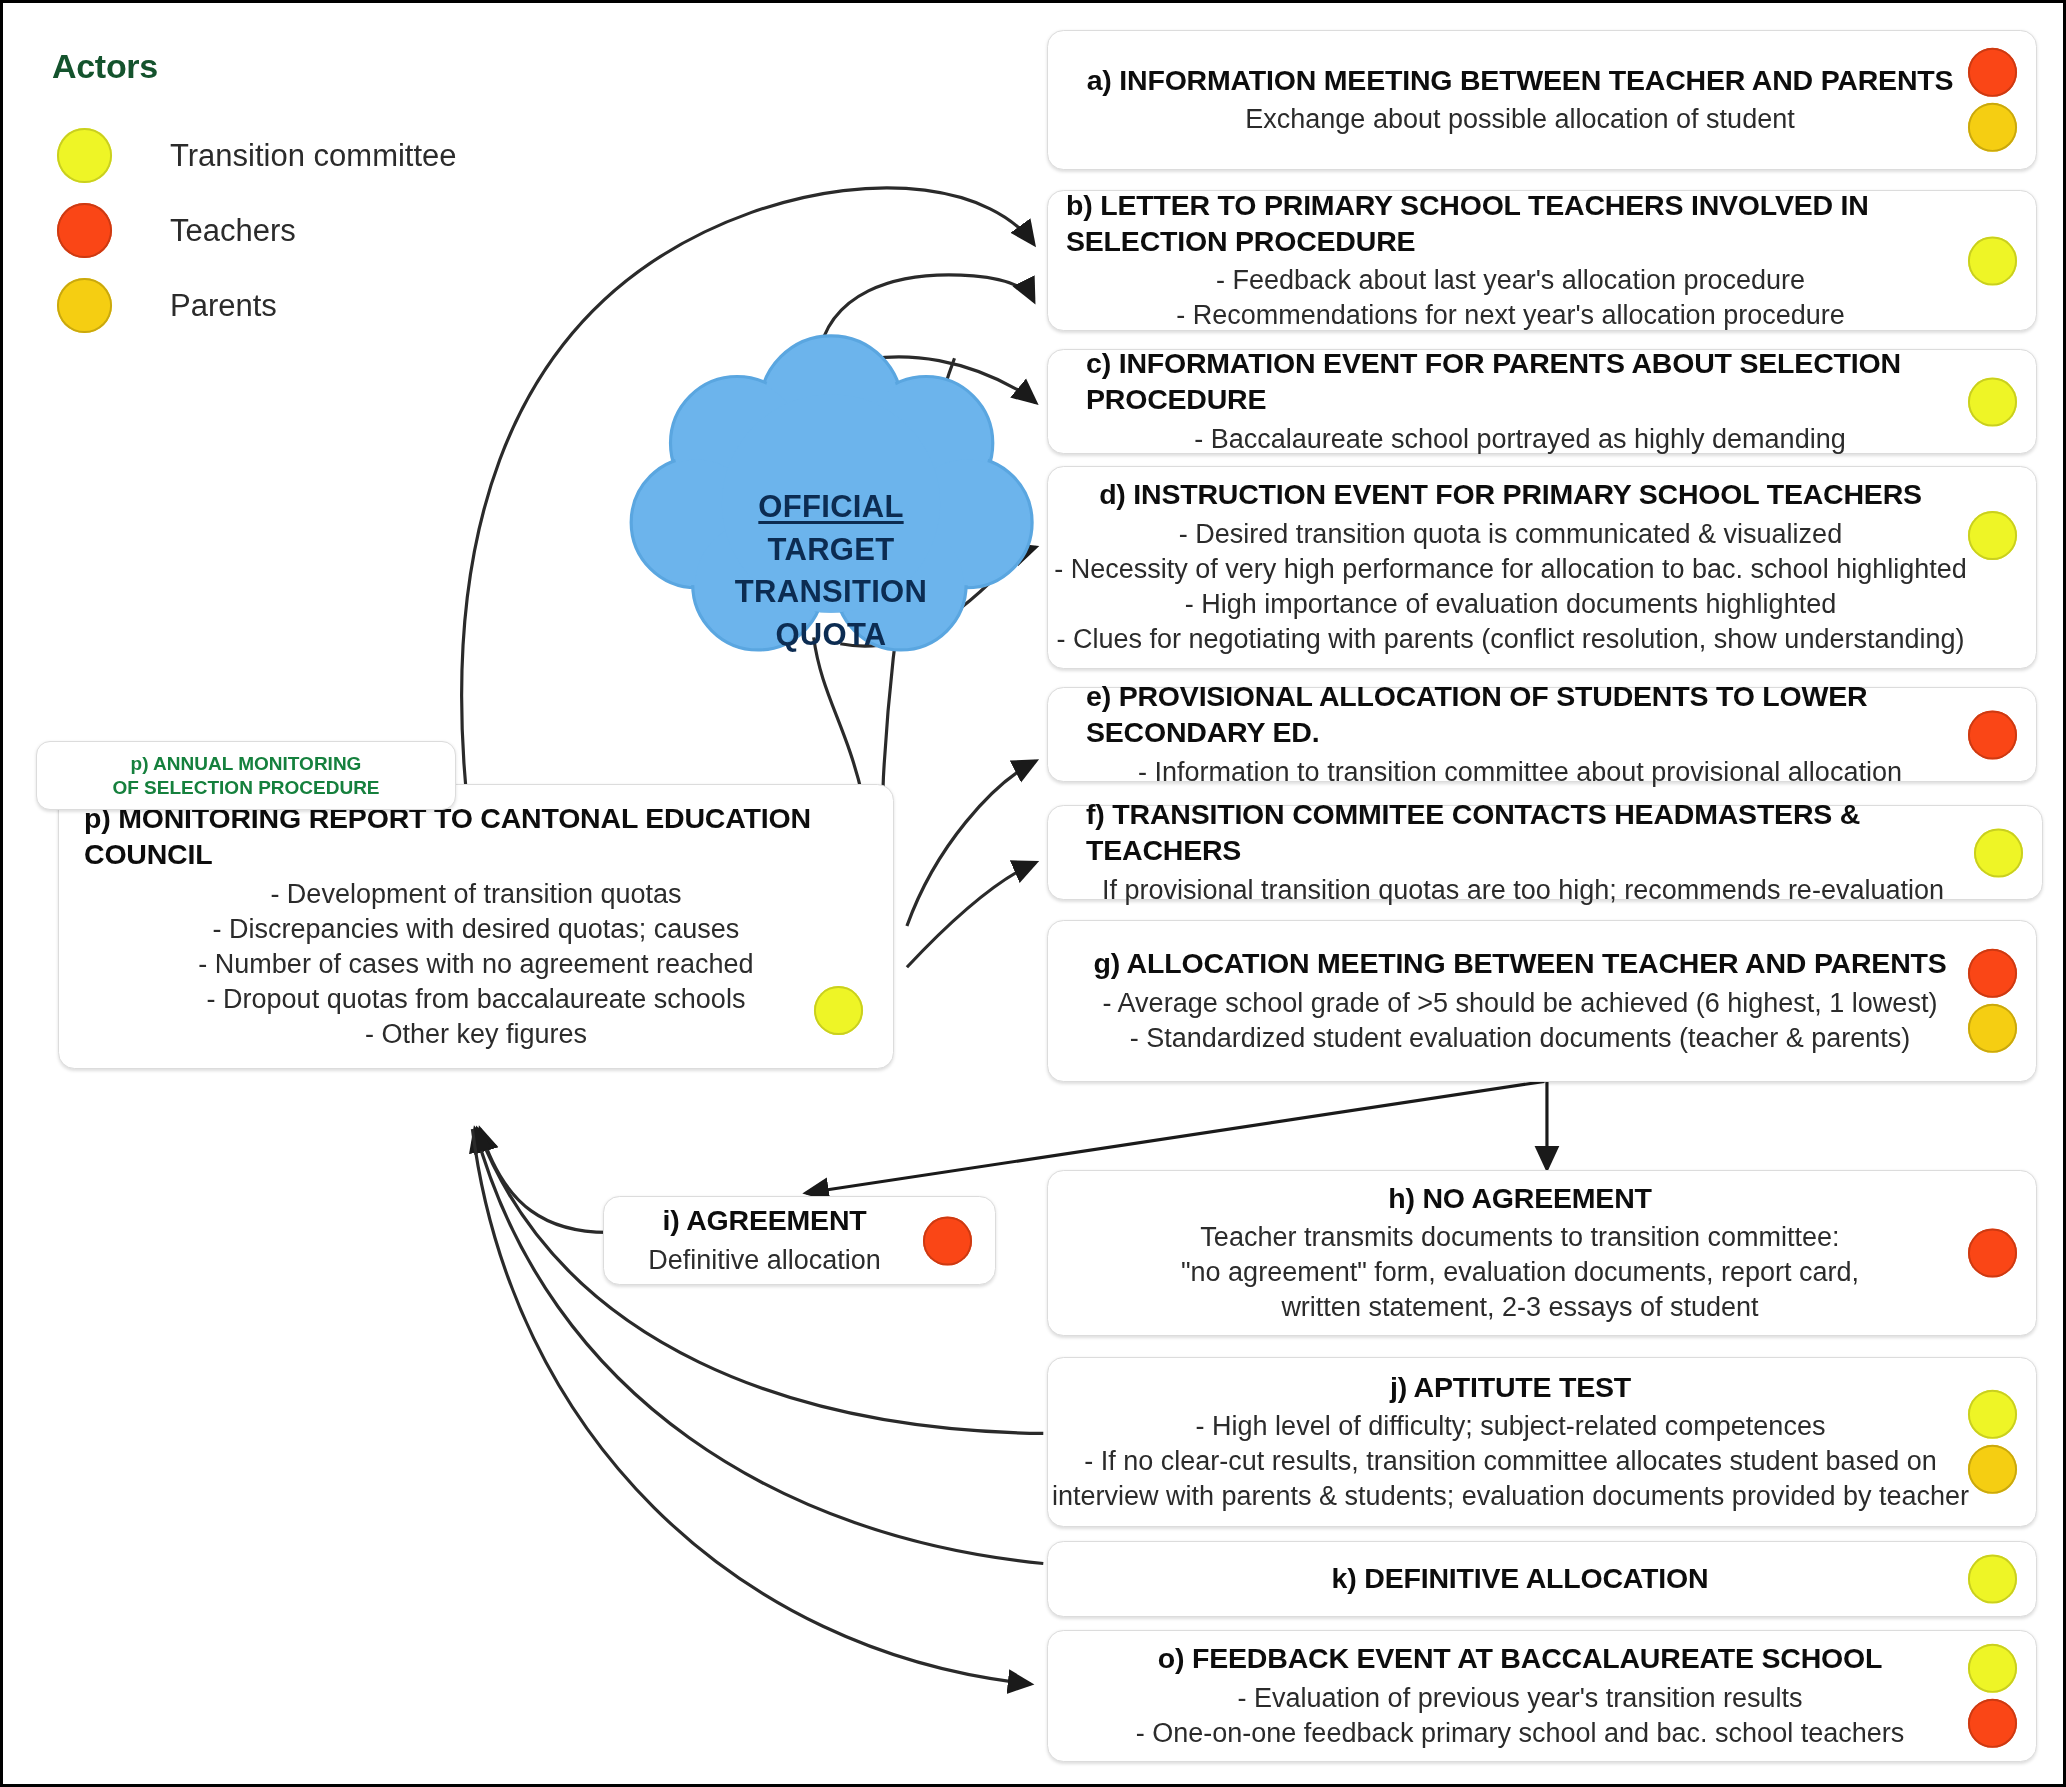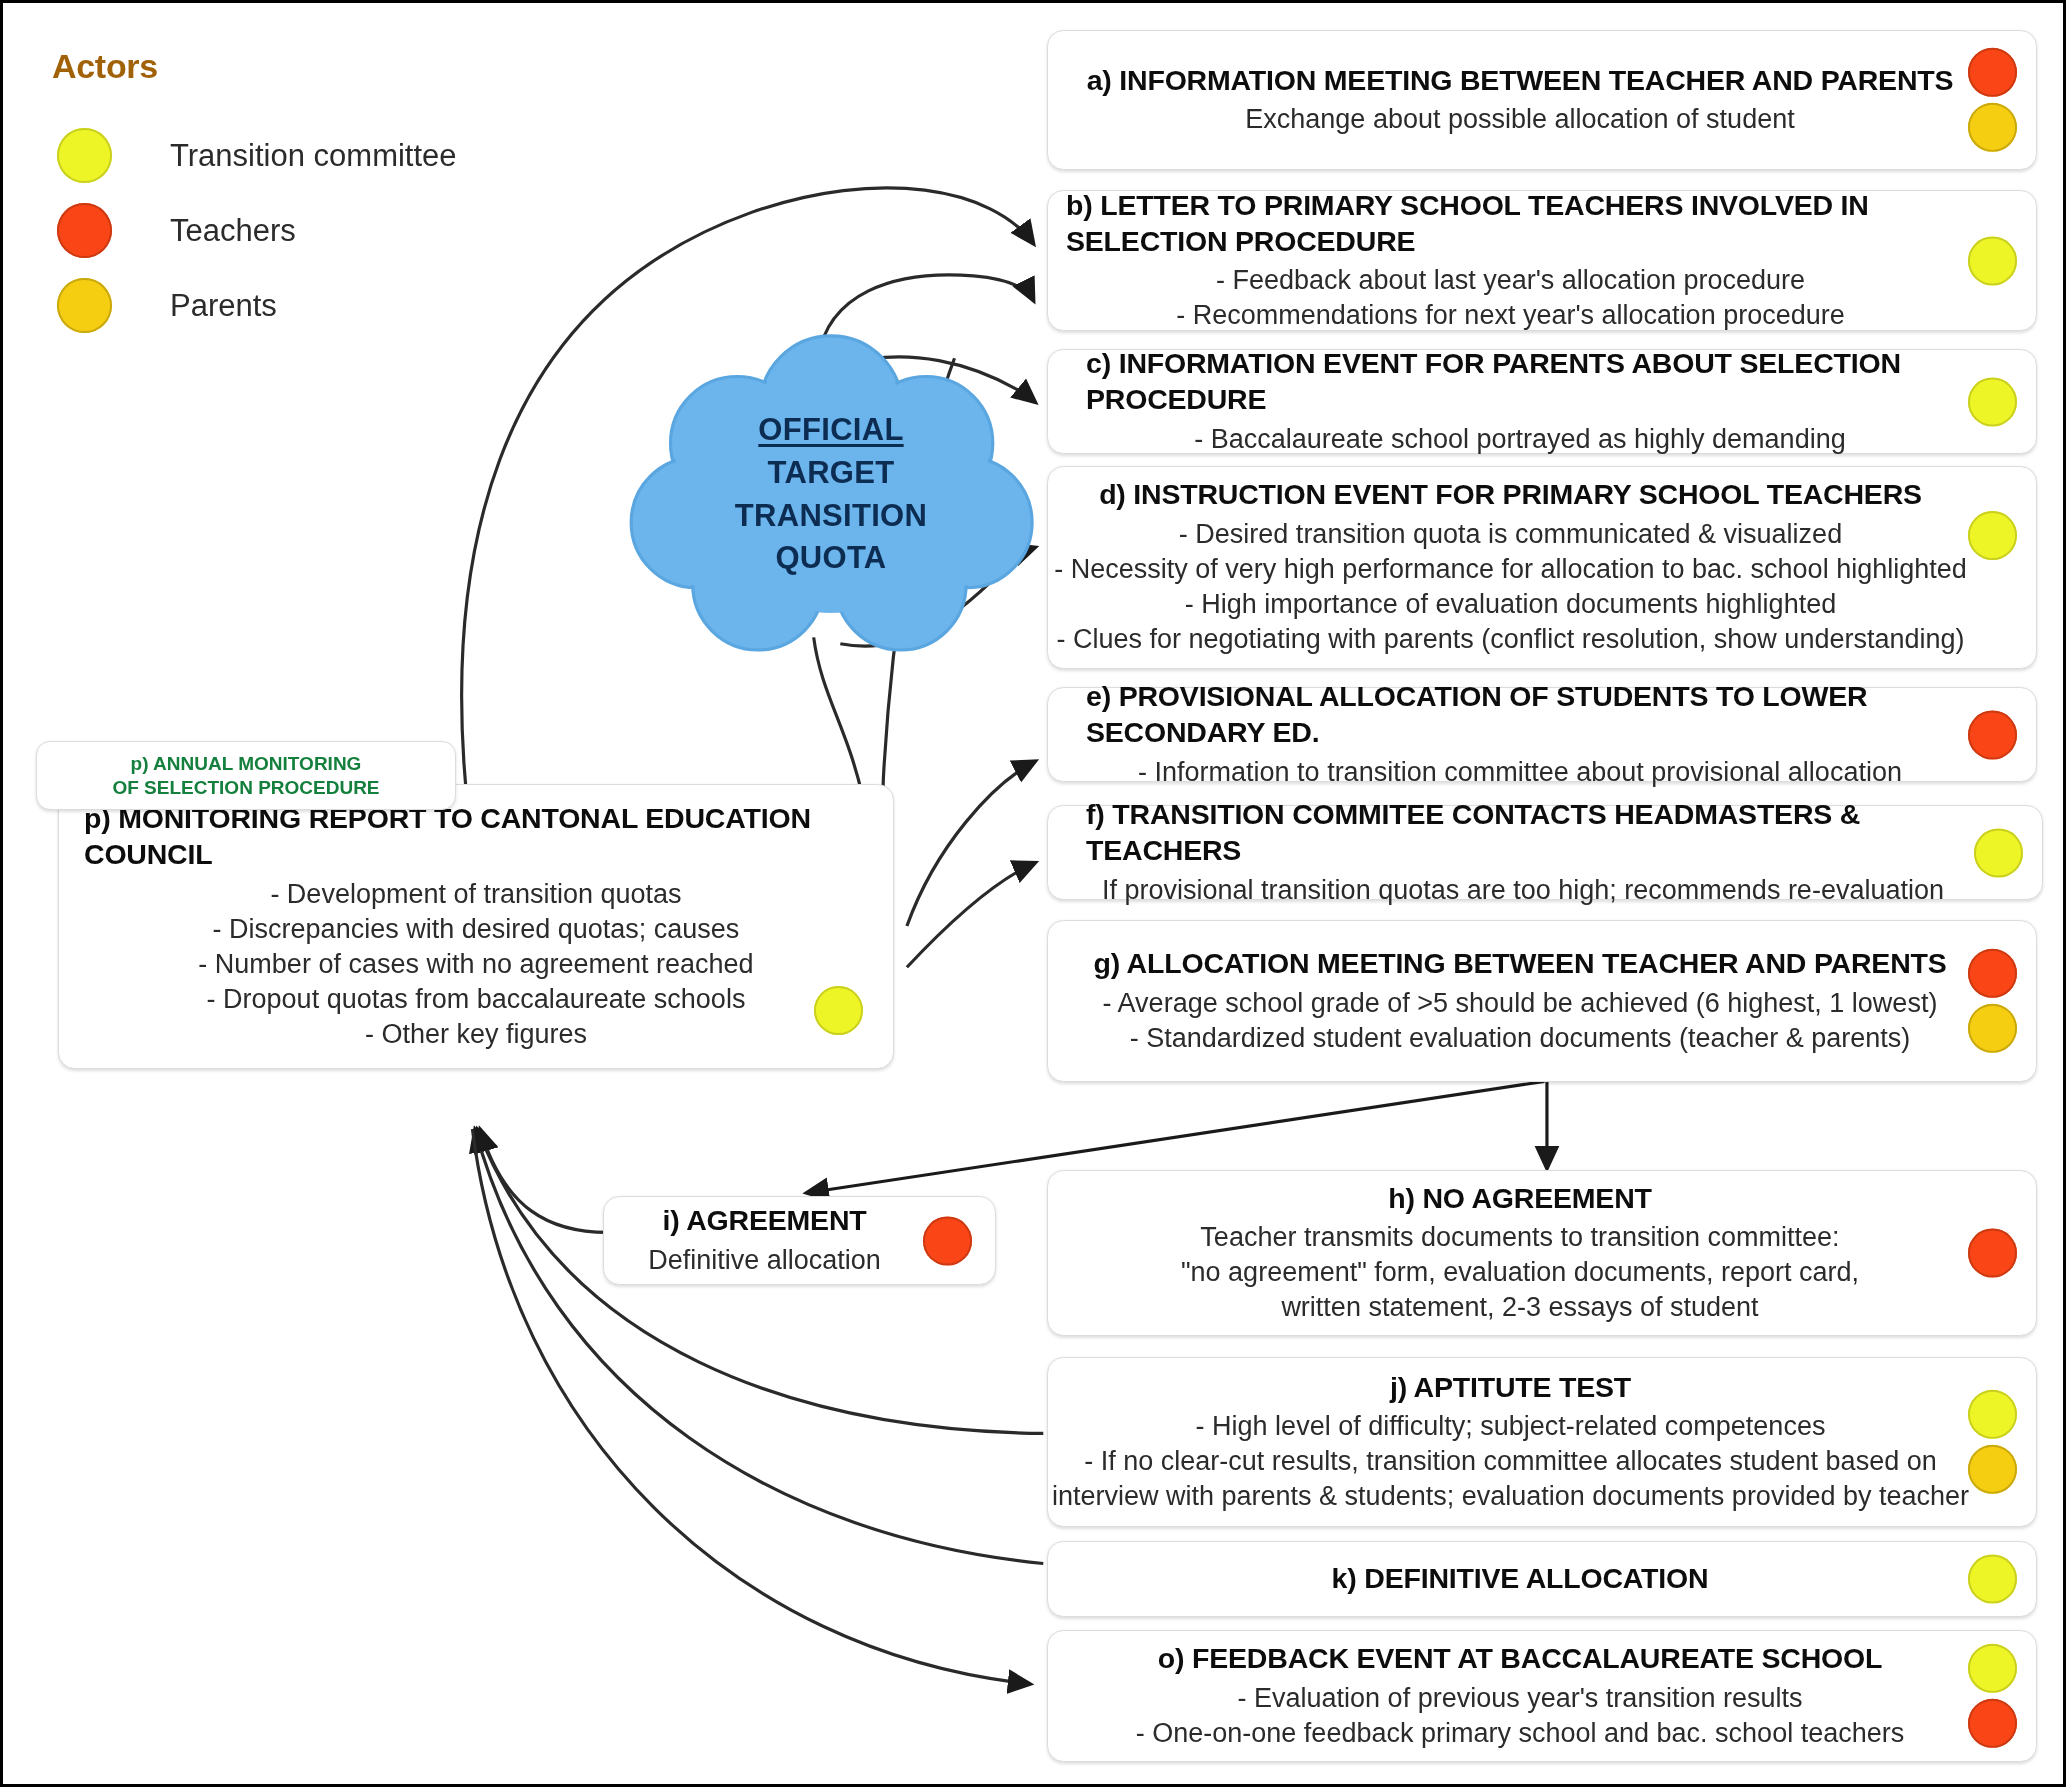--- a/index.html
+++ b/index.html
@@ -30,21 +30,21 @@
   
   .legend {
     position: absolute;
     left: 49px;
     top: 44px;
     width: 457px;
   }
   .legend-title {
     font-size: 34px;
     font-weight: bold;
-    color: #a16207;
+    color: #14532d;
     letter-spacing: -0.3px;
     margin-bottom: 32px;
   }
   .legend-row {
     display: flex;
     align-items: center;
     height: 75px;
   }
   .legend-dot {
     width: 55px;
@@ -113,21 +113,21 @@
     top: 329px;
     width: 406px;
     height: 325px;
   }
   #cloud-text {
     position: absolute;
     left: 0; top: 0;
     width: 406px; height: 325px;
     display: flex;
     flex-direction: column;
-    justify-content: center;
+    justify-content: flex-end;
     align-items: center;
     text-align: center;
     color: #0c2c52;
     font-weight: bold;
     font-size: 31px;
     line-height: 1.38;
     letter-spacing: 0.3px;
   }
   #cloud-text .u { text-decoration: underline; text-underline-offset: 4.4px; }
 

